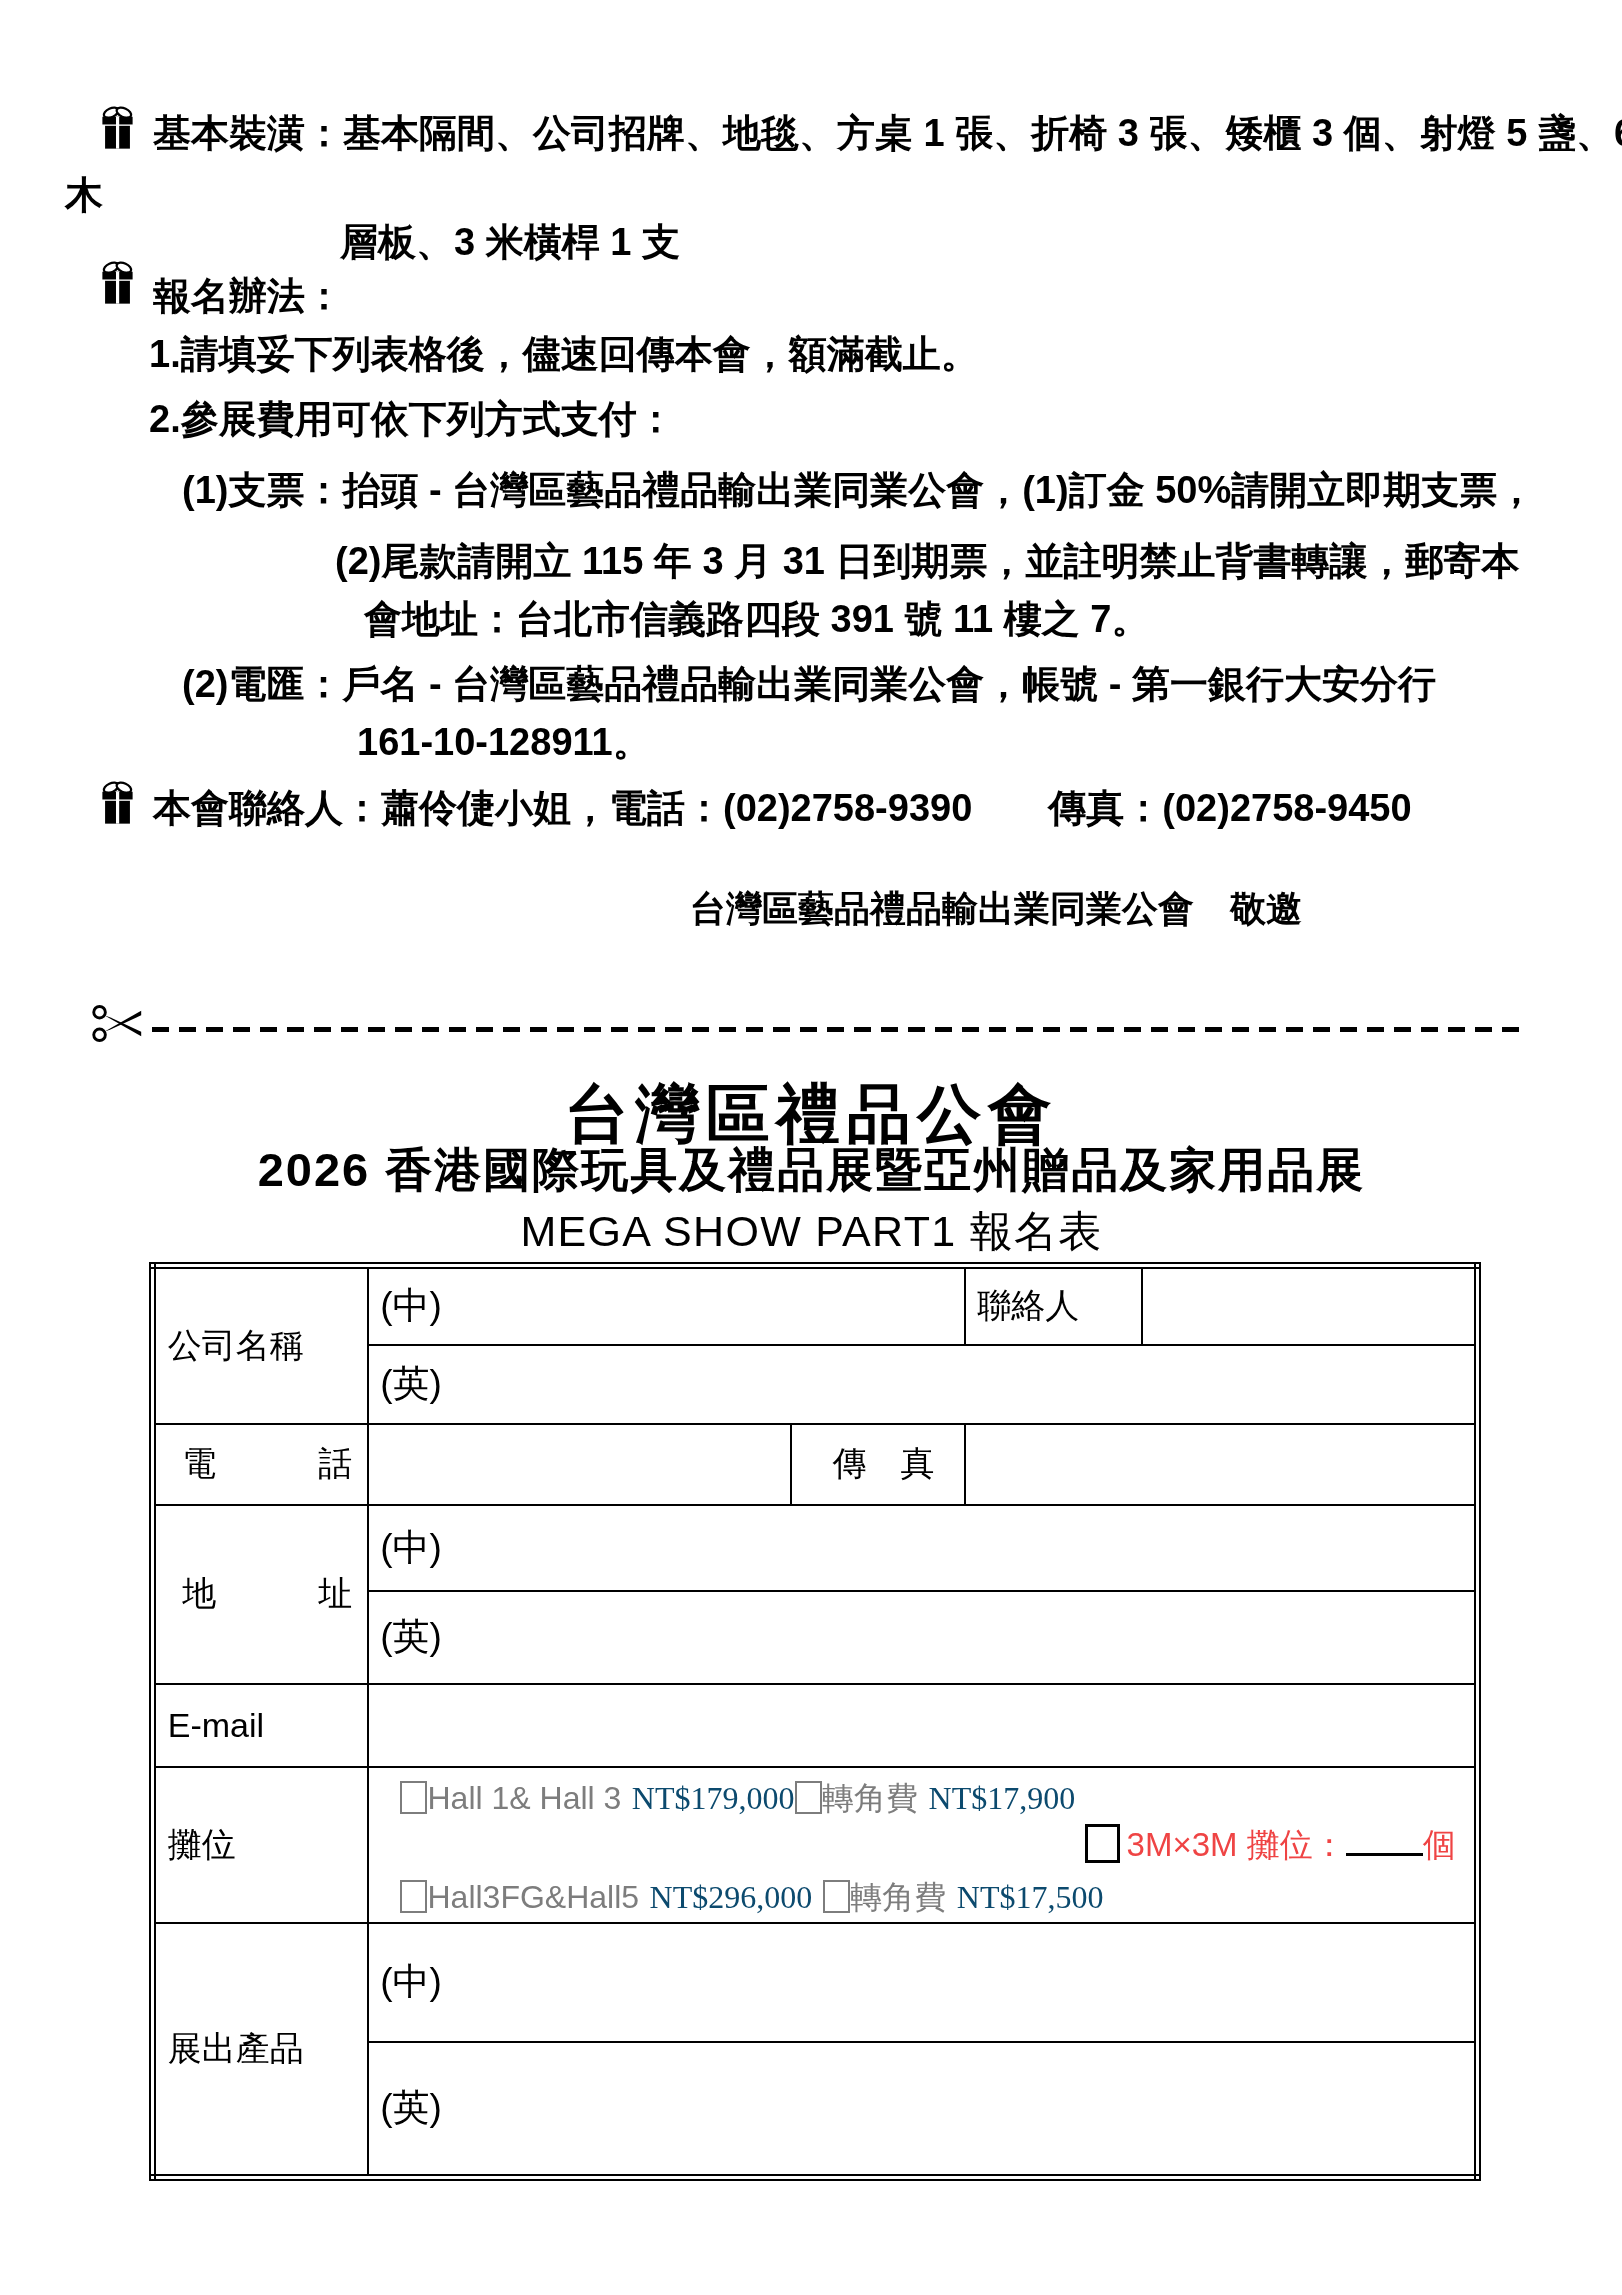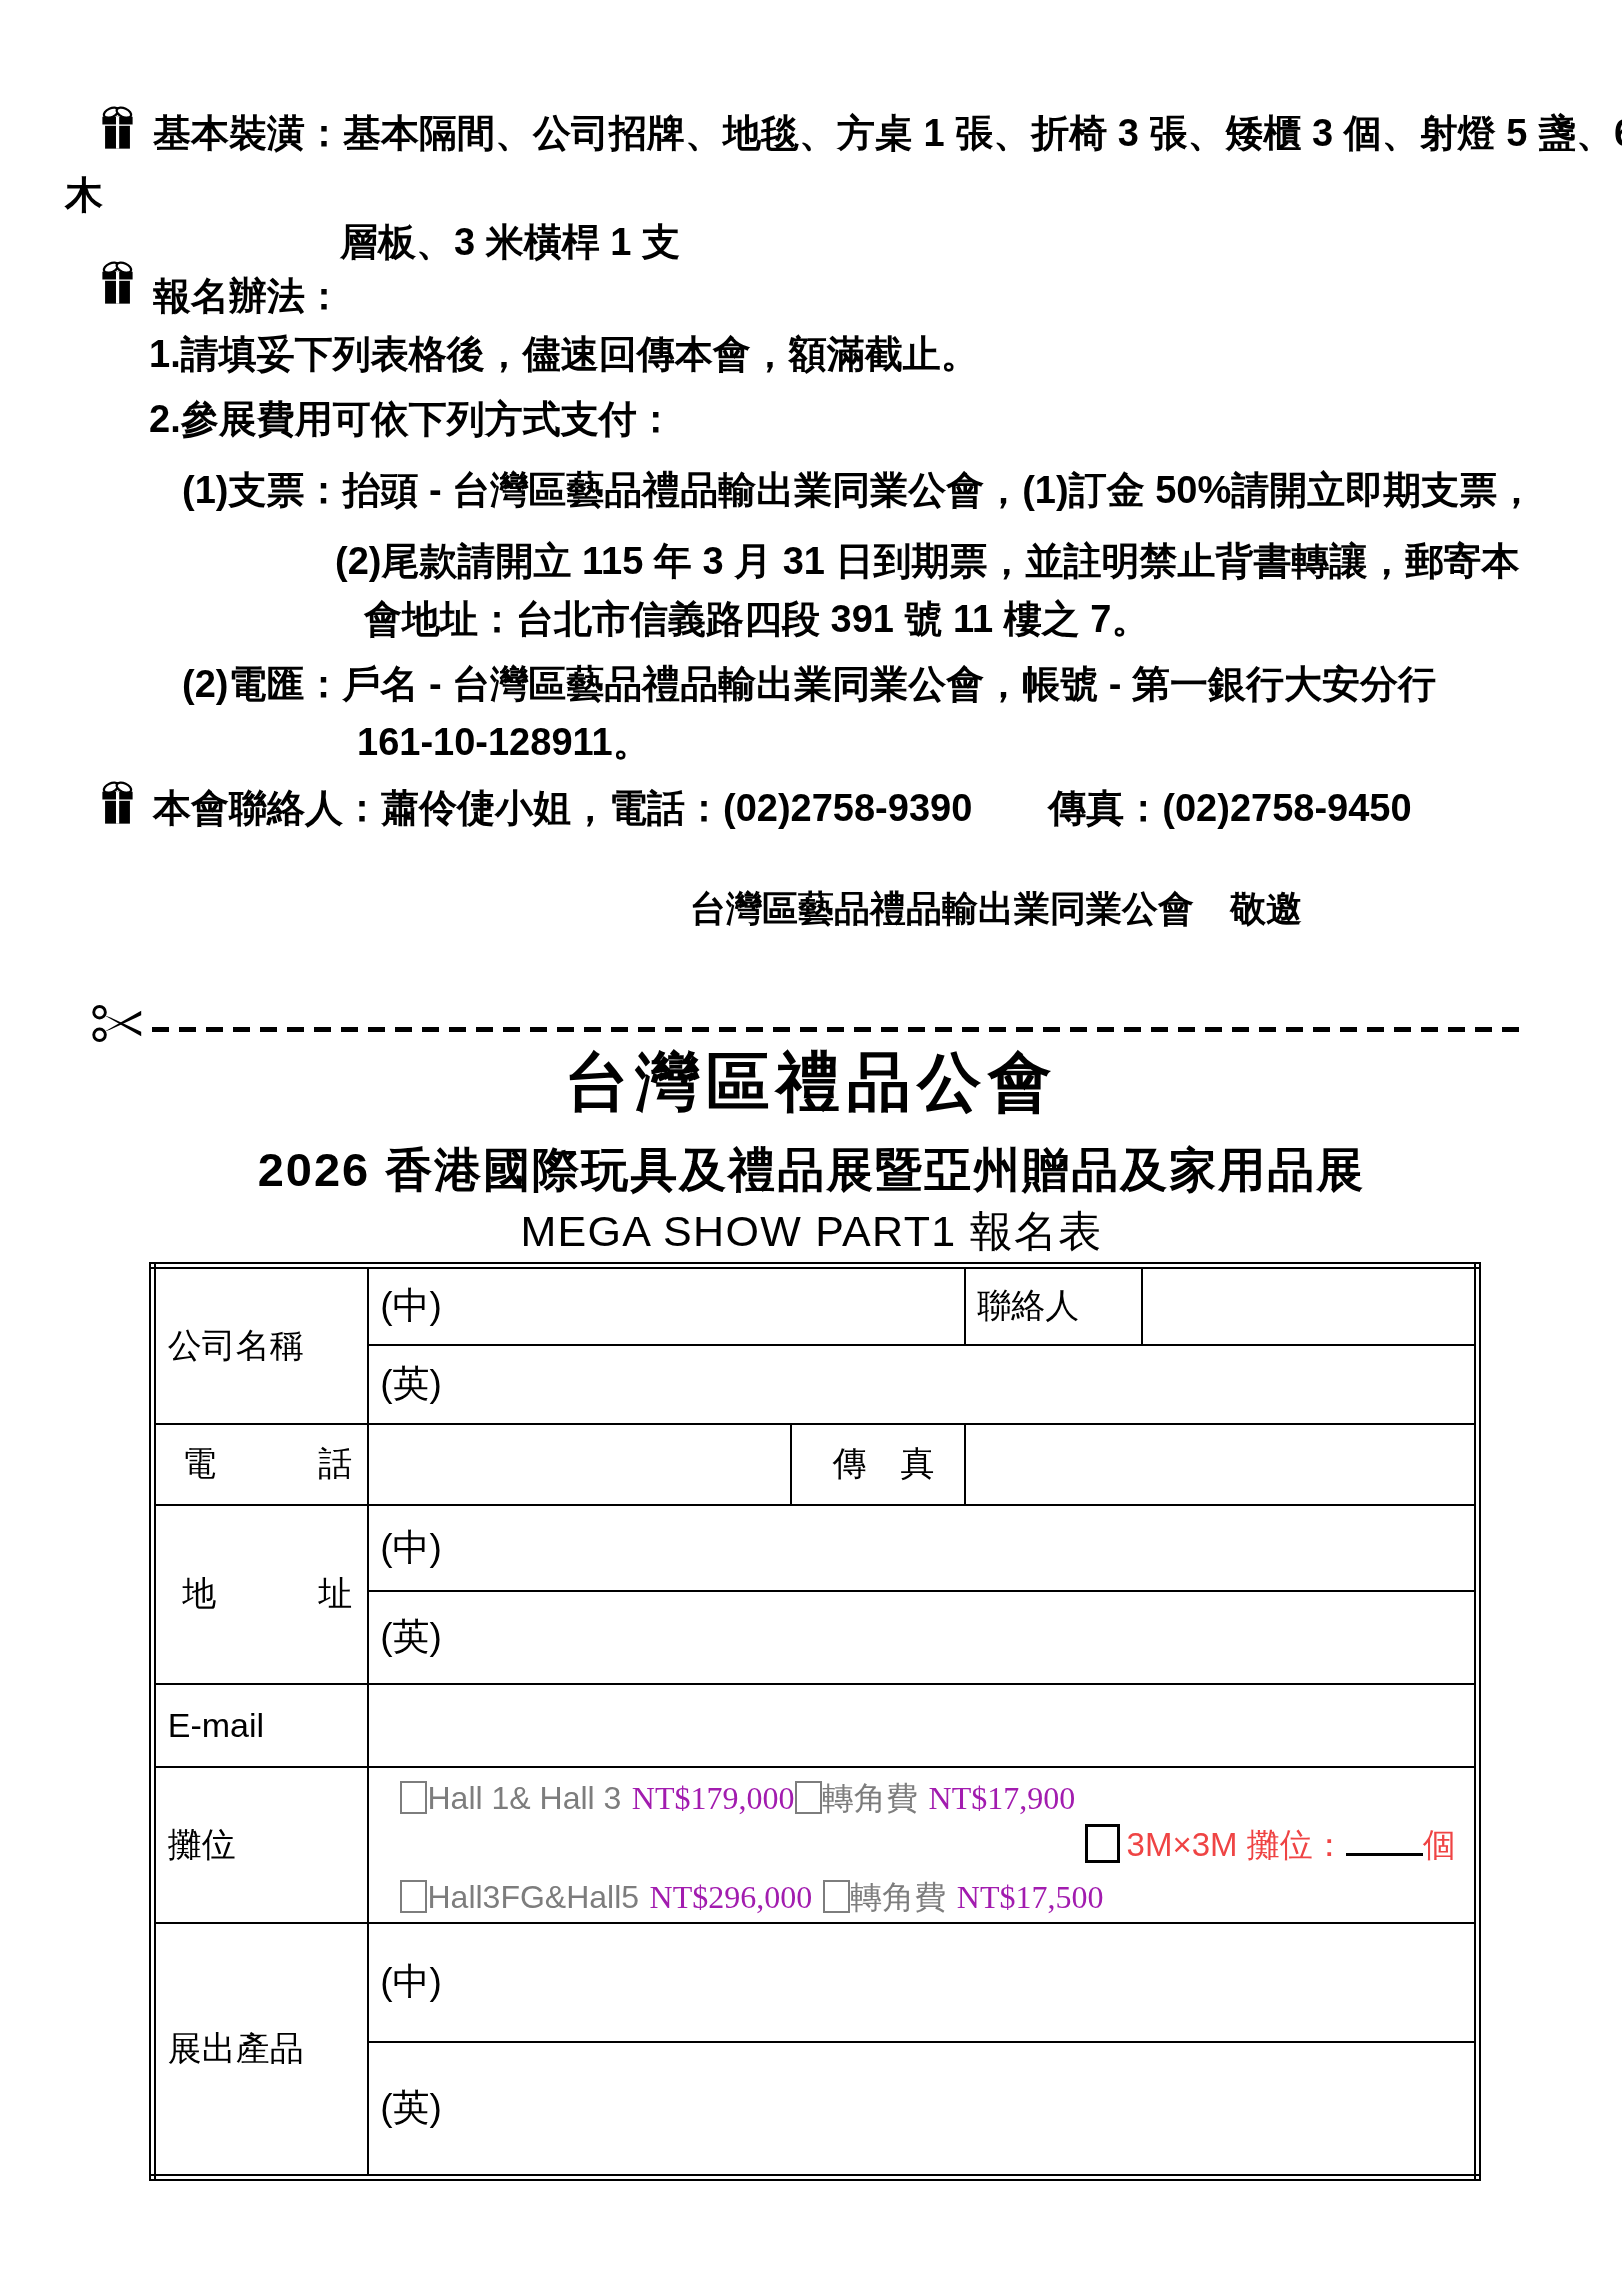--- a/index.html
+++ b/index.html
@@ -12,21 +12,21 @@
     overflow:hidden;
   }
   .ln{position:absolute;white-space:nowrap;font-size:38px;font-weight:700;line-height:1.1;}
   .gift{position:absolute;}
   .scissors{position:absolute;}
   .dash-line{
     position:absolute;height:5.2px;
     background:repeating-linear-gradient(90deg,#000 0 17px,transparent 17px 27px);
   }
   .center{left:0;width:1623px;text-align:center;white-space:nowrap;}
-  .org-title{font-size:64px;font-weight:700;letter-spacing:6.5px;}
+  .org-title{font-size:64px;font-weight:700;letter-spacing:6.5px;margin-top:32px;}
   .event-title{font-size:47px;font-weight:700;letter-spacing:2px;}
   .form-title{font-size:43px;font-weight:400;letter-spacing:1.3px;}
 
   table.reg{
     position:absolute;left:149px;top:1262px;
     width:1324px;table-layout:fixed;border-collapse:collapse;
     border:7.9px double #000;
     font-size:34px;font-weight:400;
   }
   table.reg td{border:2.6px solid #000;padding:0 0 0 11.8px;vertical-align:middle;}
@@ -34,21 +34,21 @@
   td.lbl-top{vertical-align:top;padding-top:17px;}
   td.lbl-mid{vertical-align:middle;}
   td.lbl-ctr{text-align:center;padding-left:0;}
   td.val{font-size:37px;padding-left:15.7px;}
   td.val-top{vertical-align:top;padding-top:18.3px;}
   .r1{height:79px}.r2{height:79px}.r3{height:81px}.r4{height:86px}
   .r5{height:93px}.r6{height:83px}.r7{height:156px}.r8{height:119px}.r9{height:136px}
 
   td.booth-cell{padding:0;vertical-align:top;}
   .b-line{white-space:nowrap;font-size:32px;color:#7d7d7d;margin:7.9px 0 0 19.6px;}
-  .b-line .price{font-family:"Liberation Serif", serif;color:#a21caf;}
+  .b-line .price{font-family:"Liberation Serif", serif;color:#0c4a6e;}
   .b-line-3m{white-space:nowrap;font-size:33px;color:#ef4444;text-align:right;margin:2.6px 18.3px 0 0;}
   .cb{display:inline-block;width:23.6px;height:29px;border:2px solid #7d7d7d;vertical-align:-5.2px;}
   .cb-black{display:inline-block;width:29px;height:33px;border:3.3px solid #000;vertical-align:-6.5px;margin-right:6.5px;}
   .blank{display:inline-block;width:77px;height:29px;border-bottom:3.3px solid #000;}
   .sp{display:inline-block;width:10.5px;}
 </style>
 </head>
 <body>
 
 <div class="page">

